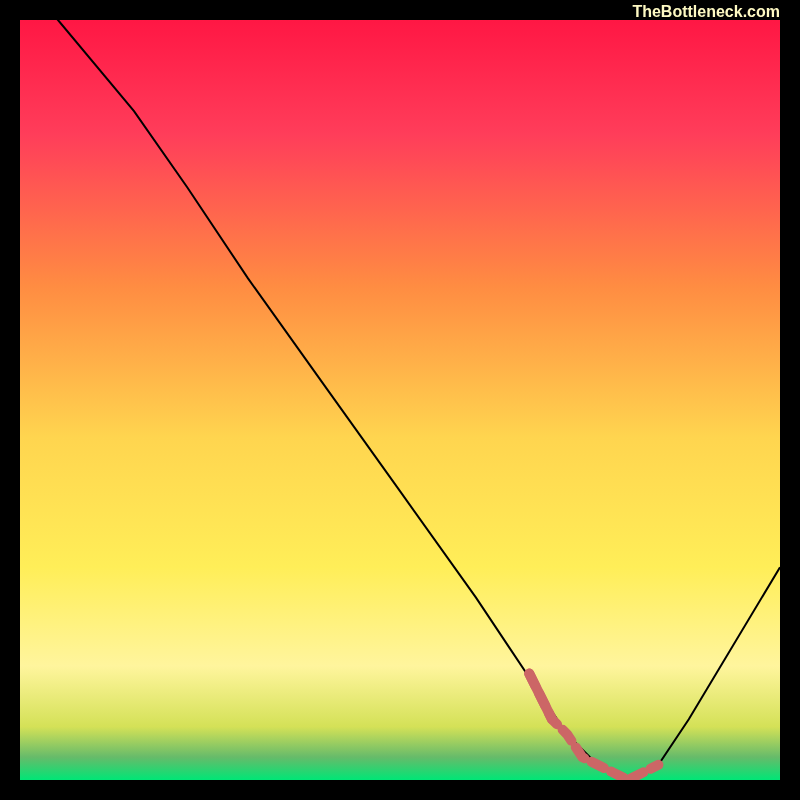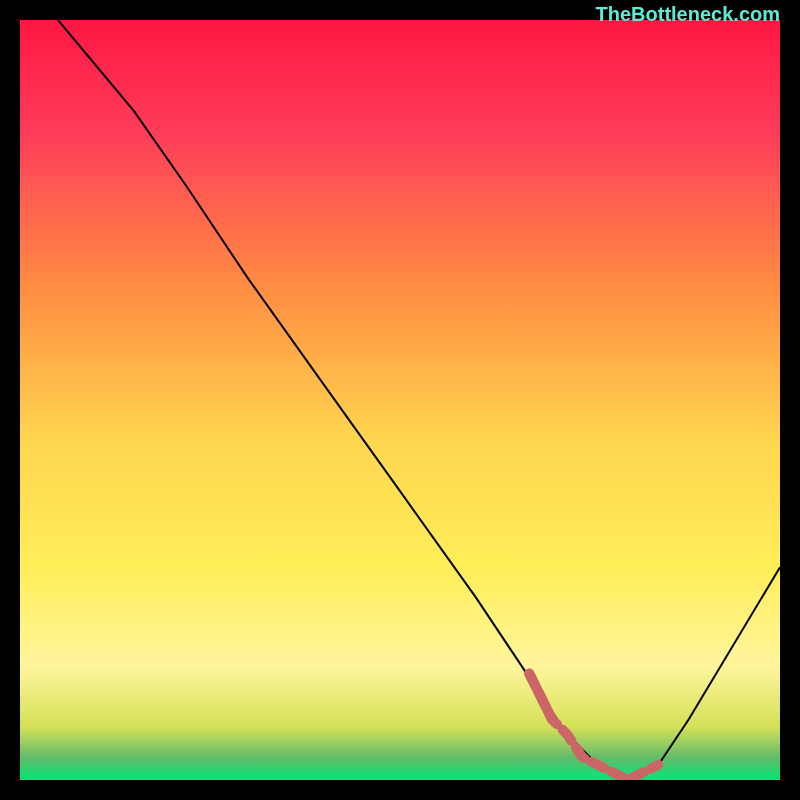--- a/index.html
+++ b/index.html
@@ -8,22 +8,22 @@
     width: 800px;
     height: 800px;
     background: #000;
     position: relative;
     font-family: Arial, sans-serif;
   }
   .watermark {
     position: absolute;
     top: 3px;
     right: 20px;
-    color: #5eead4;
-    font-size: 20px;
+    color: #fef9c3;
+    font-size: 16px;
     font-weight: bold;
     z-index: 10;
   }
   .plot-area {
     position: absolute;
     left: 20px;
     top: 20px;
     width: 760px;
     height: 760px;
   }

